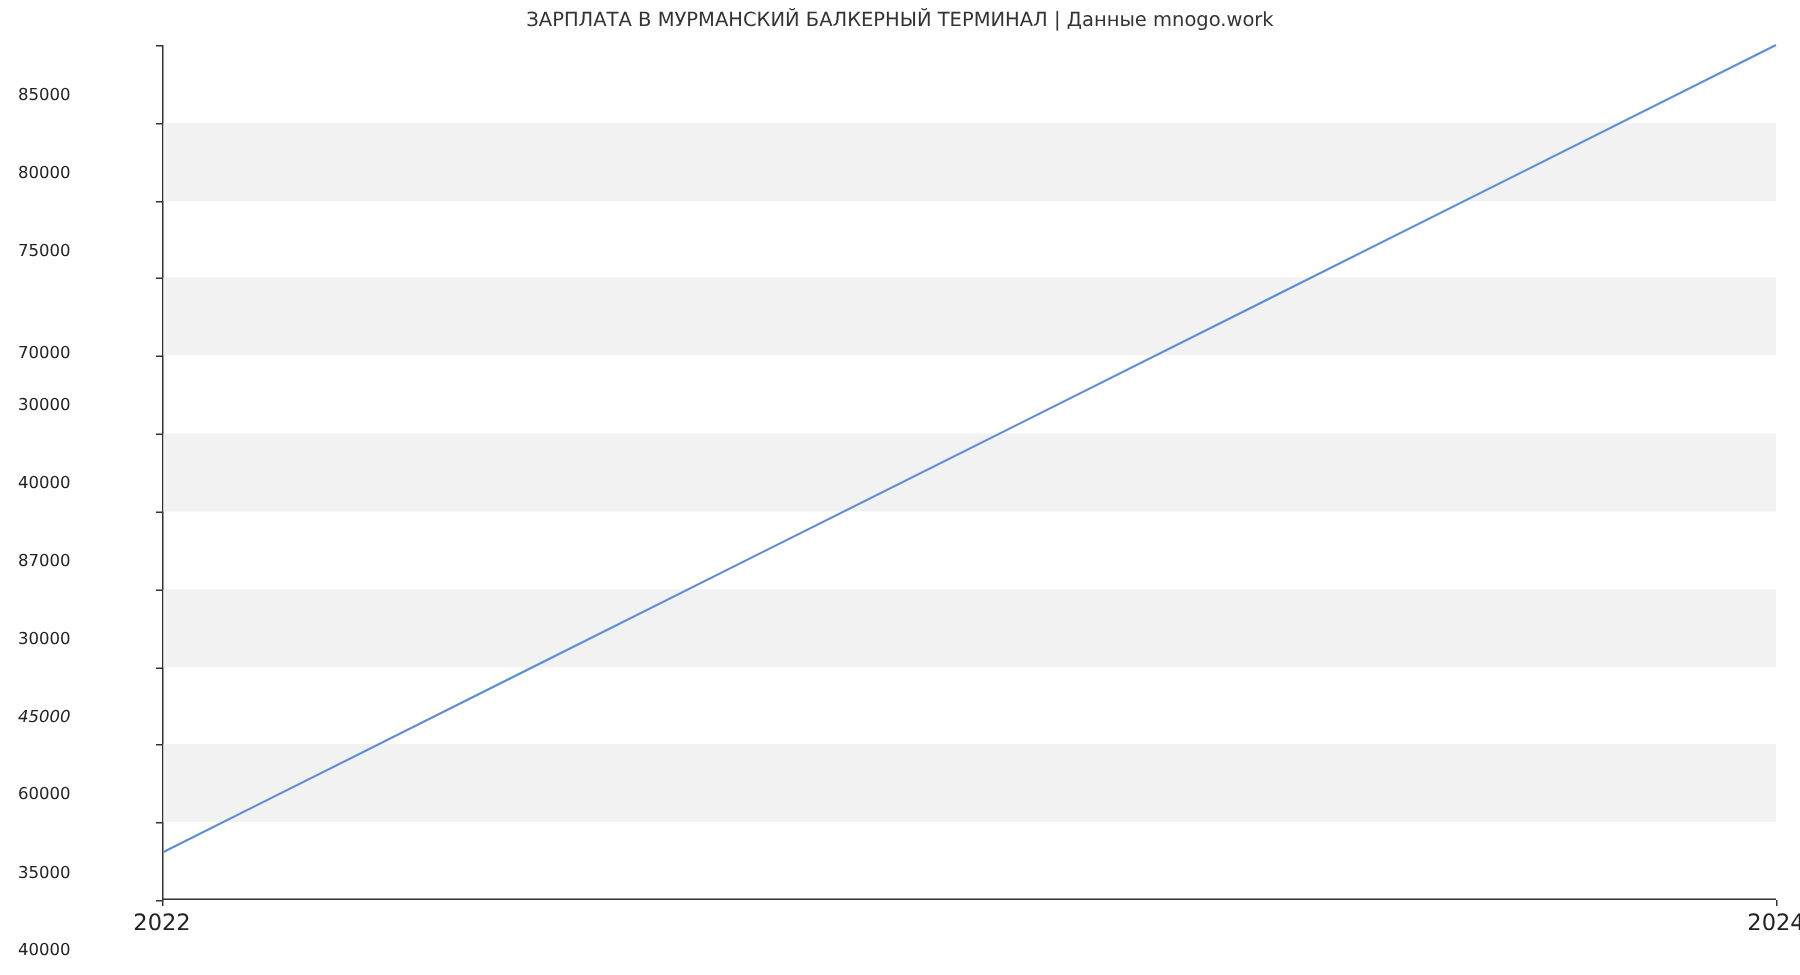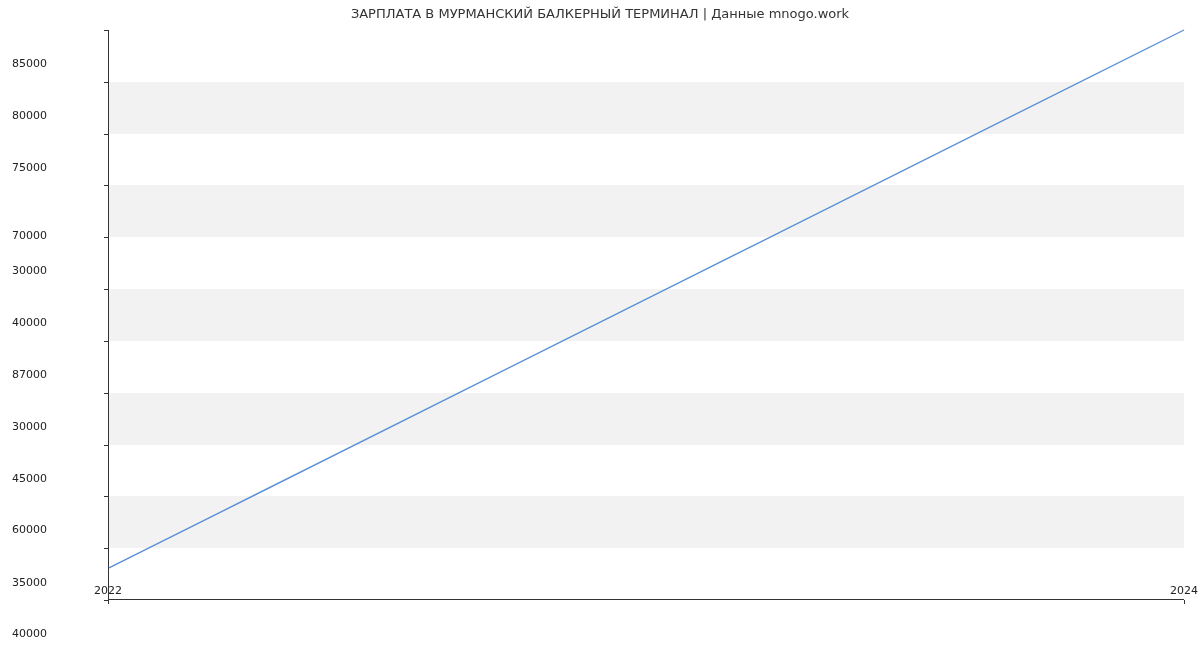--- a/index.html
+++ b/index.html
@@ -54,22 +54,22 @@
   }
   .y-tick-mark {
     position: absolute;
     left: 104px;
     width: 4px;
     height: 1px;
     background: #333;
   }
   .x-tick-label {
     position: absolute;
-    top: 584px;
-    font-size: 11px;
+    top: 606px;
+    font-size: 15px;
     color: #222;
     transform: translateX(-50%);
   }
   .x-tick-mark {
     position: absolute;
     top: 600px;
     width: 1px;
     height: 4px;
     background: #333;
   }
@@ -96,21 +96,21 @@
     <svg class="line-layer" id="line-layer" viewBox="0 0 1076 570" preserveAspectRatio="none">
         <polyline points="0,538.9090909090909 1076,0" fill="none" stroke="#5a8ed6" stroke-width="1.4"></polyline>
       </svg>
   </div>
 <div class="y-tick-label" style="top: 600px;">40000</div>
     <div class="y-tick-mark" style="top: 600px;"></div>
     <div class="y-tick-label" style="top: 549px;">35000</div>
     <div class="y-tick-mark" style="top: 548.182px;"></div>
     <div class="y-tick-label" style="top: 496.364px;">60000</div>
     <div class="y-tick-mark" style="top: 496.364px;"></div>
-    <div class="y-tick-label" style="top: 444.545px;">45000</div>
+    <div class="y-tick-label" style="top: 444.545px; font-style: italic;">45000</div>
     <div class="y-tick-mark" style="top: 444.545px;"></div>
     <div class="y-tick-label" style="top: 392.727px;">30000</div>
     <div class="y-tick-mark" style="top: 392.727px;"></div>
     <div class="y-tick-label" style="top: 340.909px;">87000</div>
     <div class="y-tick-mark" style="top: 340.909px;"></div>
     <div class="y-tick-label" style="top: 289.091px;">40000</div>
     <div class="y-tick-mark" style="top: 289.091px;"></div>
     <div class="y-tick-label" style="top: 237.273px;">30000</div>
     <div class="y-tick-mark" style="top: 237.273px;"></div>
     <div class="y-tick-label" style="top: 202px;">70000</div>

